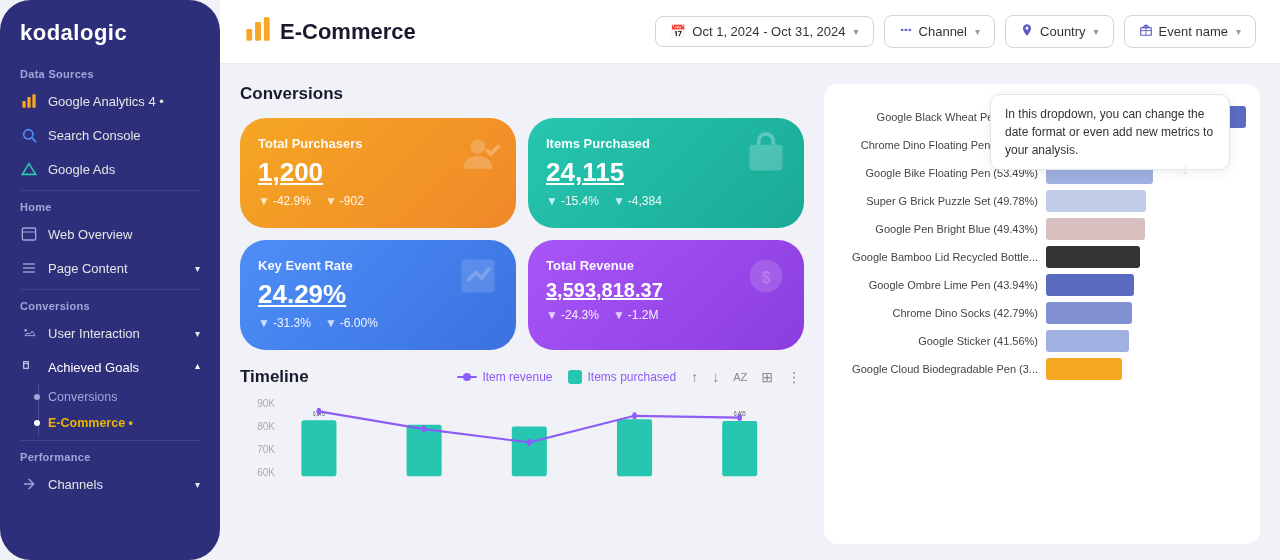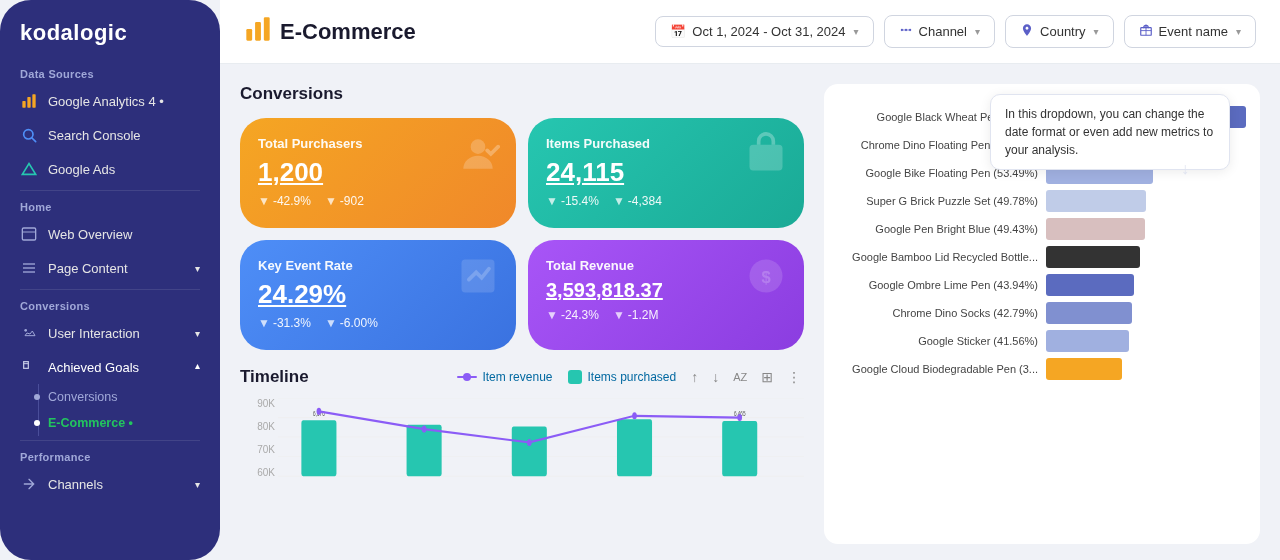--- a/index.html
+++ b/index.html
@@ -54,21 +54,21 @@
       margin-left: auto;
       font-size: 10px;
     }
     .sidebar-sub-item {
       padding: 6px 20px 6px 48px;
       font-size: 12.5px;
       color: #a0a8d8;
       cursor: pointer;
       position: relative;
     }
-    .sidebar-sub-item.active-sub { color: #22c55e; font-weight: 600; }
+    .sidebar-sub-item.active-sub { color: #eab308; font-weight: 600; }
     .sidebar-sub-item .dot {
       position: absolute;
       left: 34px;
       top: 50%;
       transform: translateY(-50%);
       width: 6px;
       height: 6px;
       border-radius: 50%;
       background: #a0a8d8;
     }
@@ -224,21 +224,21 @@
     .timeline-header {
       display: flex;
       align-items: center;
       justify-content: space-between;
       margin-bottom: 10px;
     }
     .timeline-legend {
       display: flex;
       gap: 16px;
       font-size: 12px;
-      color: #0369a1;
+      color: #8b5cf6;
     }
     .legend-item { display: flex; align-items: center; gap: 5px; }
     .legend-dot-line { width: 20px; height: 2px; background: #8b5cf6; border-radius: 2px; position: relative; }
     .legend-dot-line::after { content:''; position:absolute; width:8px; height:8px; background:#8b5cf6; border-radius:50%; top:-3px; left:50%; transform:translateX(-50%); }
     .legend-dot-bar { width: 14px; height: 14px; background: #26c6b0; border-radius: 3px; }
     .timeline-tools {
       display: flex;
       gap: 8px;
       align-items: center;
     }

